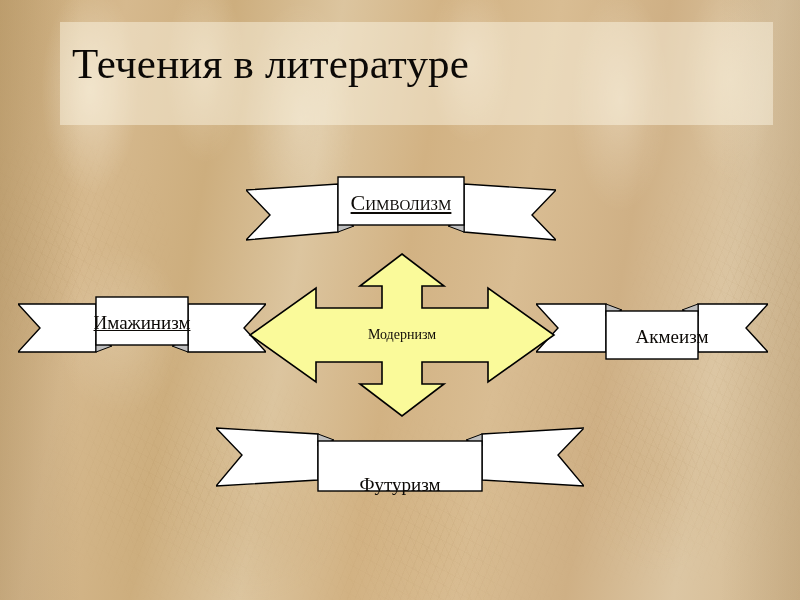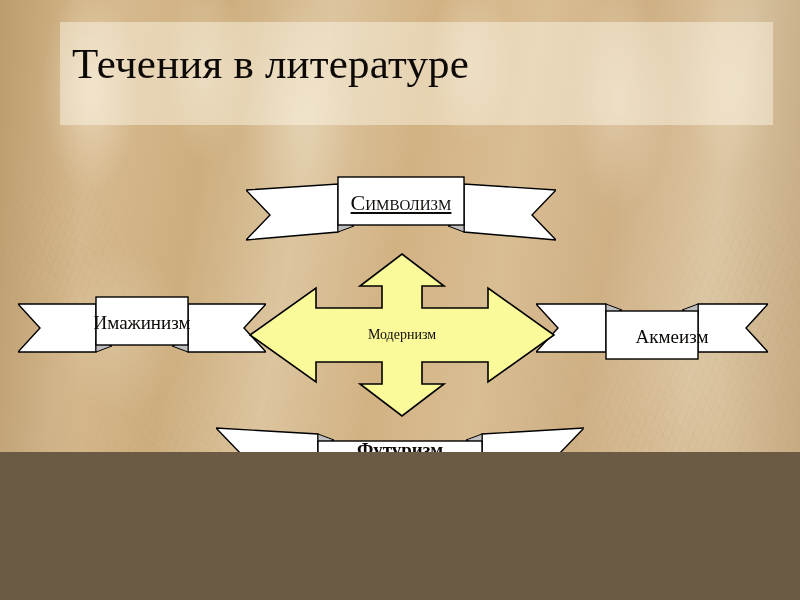--- a/index.html
+++ b/index.html
@@ -4,21 +4,21 @@
 <title>Течения в литературе</title>
 <style>
   html, body {
     margin: 0;
     padding: 0;
     background: #6b5a44;
   }
   #slide {
     position: relative;
     width: 800px;
-    height: 452px;
+    height: 600px;
     overflow: hidden;
     font-family: "Liberation Serif", "DejaVu Serif", serif;
     background: #d946ef;
   }
 
   
   .bg-base {
     position: absolute;
     inset: 0;
     background:
@@ -128,27 +128,27 @@
     color: #0d0a07;
     white-space: nowrap;
     pointer-events: none;
   }
   .smallcaps { font-variant: small-caps; font-size: 22px; }
 
   #rb-top     { left: 246px; top: 176px;  width: 310px; height: 70px; }
   #rb-top-lab { left: 246px; top: 180px;  width: 310px; height: 46px; text-decoration: underline; }
 
   #rb-left     { left: 18px;  top: 296px; width: 248px; height: 64px; }
-  #rb-left-lab { left: 18px;  top: 300px; width: 248px; height: 46px; }
+  #rb-left-lab { left: 18px;  top: 300px; width: 248px; height: 46px; text-decoration: underline; }
 
   #rb-right     { left: 536px; top: 296px; width: 232px; height: 64px; }
   #rb-right-lab { left: 556px; top: 314px; width: 232px; height: 46px; }
 
   #rb-bottom     { left: 216px; top: 424px; width: 368px; height: 68px; }
-  #rb-bottom-lab { left: 216px; top: 427px; width: 368px; height: 46px; font-weight: bold; }
+  #rb-bottom-lab { left: 216px; top: 462px; width: 368px; height: 46px; }
 </style>
 </head>
 <body>
 
 <div id="slide">
 
   <div class="bg-base"></div>
   <div class="bg-figures"></div>
   <div class="bg-engrave"></div>
   <div class="bg-vign"></div>

